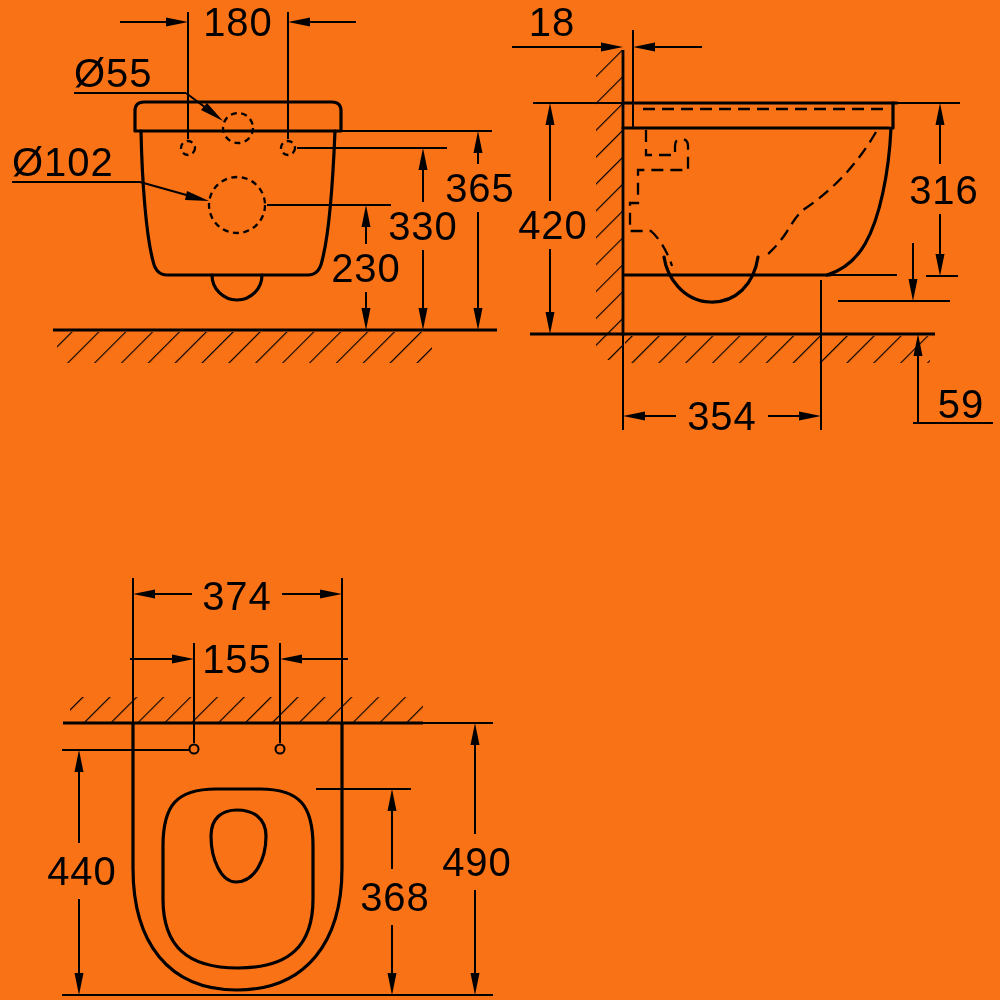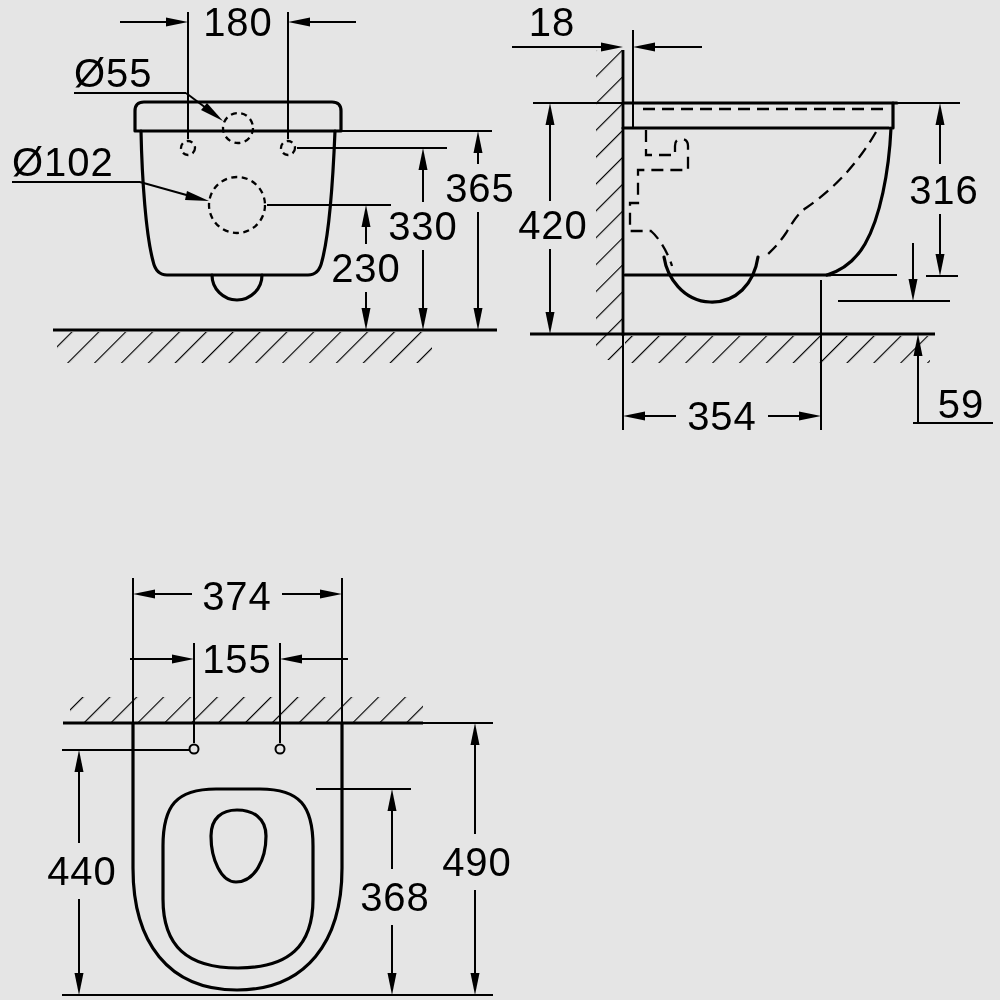--- a/index.html
+++ b/index.html
@@ -1,16 +1,16 @@
 <!DOCTYPE html>
 <html><head>
 <meta charset="utf-8">
 <style>
   html,body{margin:0;padding:0;background:#ffffff;}
-  .stage{width:1000px;height:1000px;position:relative;background:#e5e5e5;overflow:hidden;text-decoration:underline;}
+  .stage{width:1000px;height:1000px;position:relative;background:#f97316;overflow:hidden;text-decoration:underline;}
   svg{display:block;}
   text{font-family:"Liberation Sans", sans-serif;font-size:40px;fill:#000000;letter-spacing:1px;}
   .ln{stroke:#000000;stroke-width:2;fill:none;}
   .ln-main{stroke:#000000;stroke-width:3.2;fill:none;stroke-linejoin:round;stroke-linecap:round;}
   .ln-med{stroke:#000000;stroke-width:2.8;fill:none;}
   .dash{stroke:#000000;stroke-width:2.3;fill:none;stroke-dasharray:12 7;}
   .dash-sm{stroke:#000000;stroke-width:2.3;fill:none;stroke-dasharray:6 4.5;}
   .arr{fill:#000000;stroke:none;}
 </style>
 </head>

